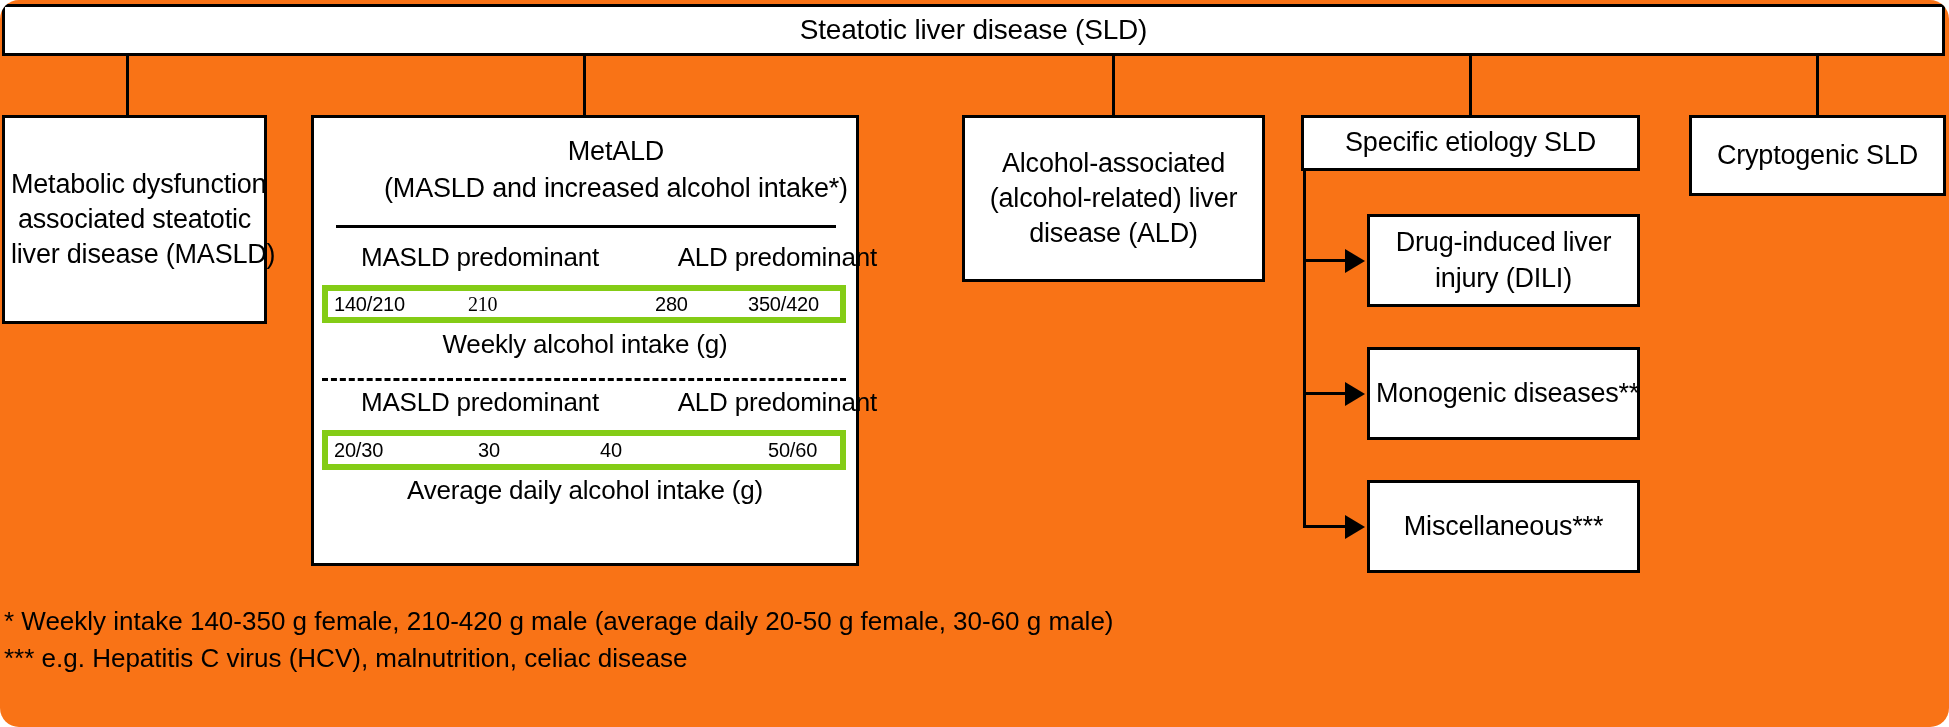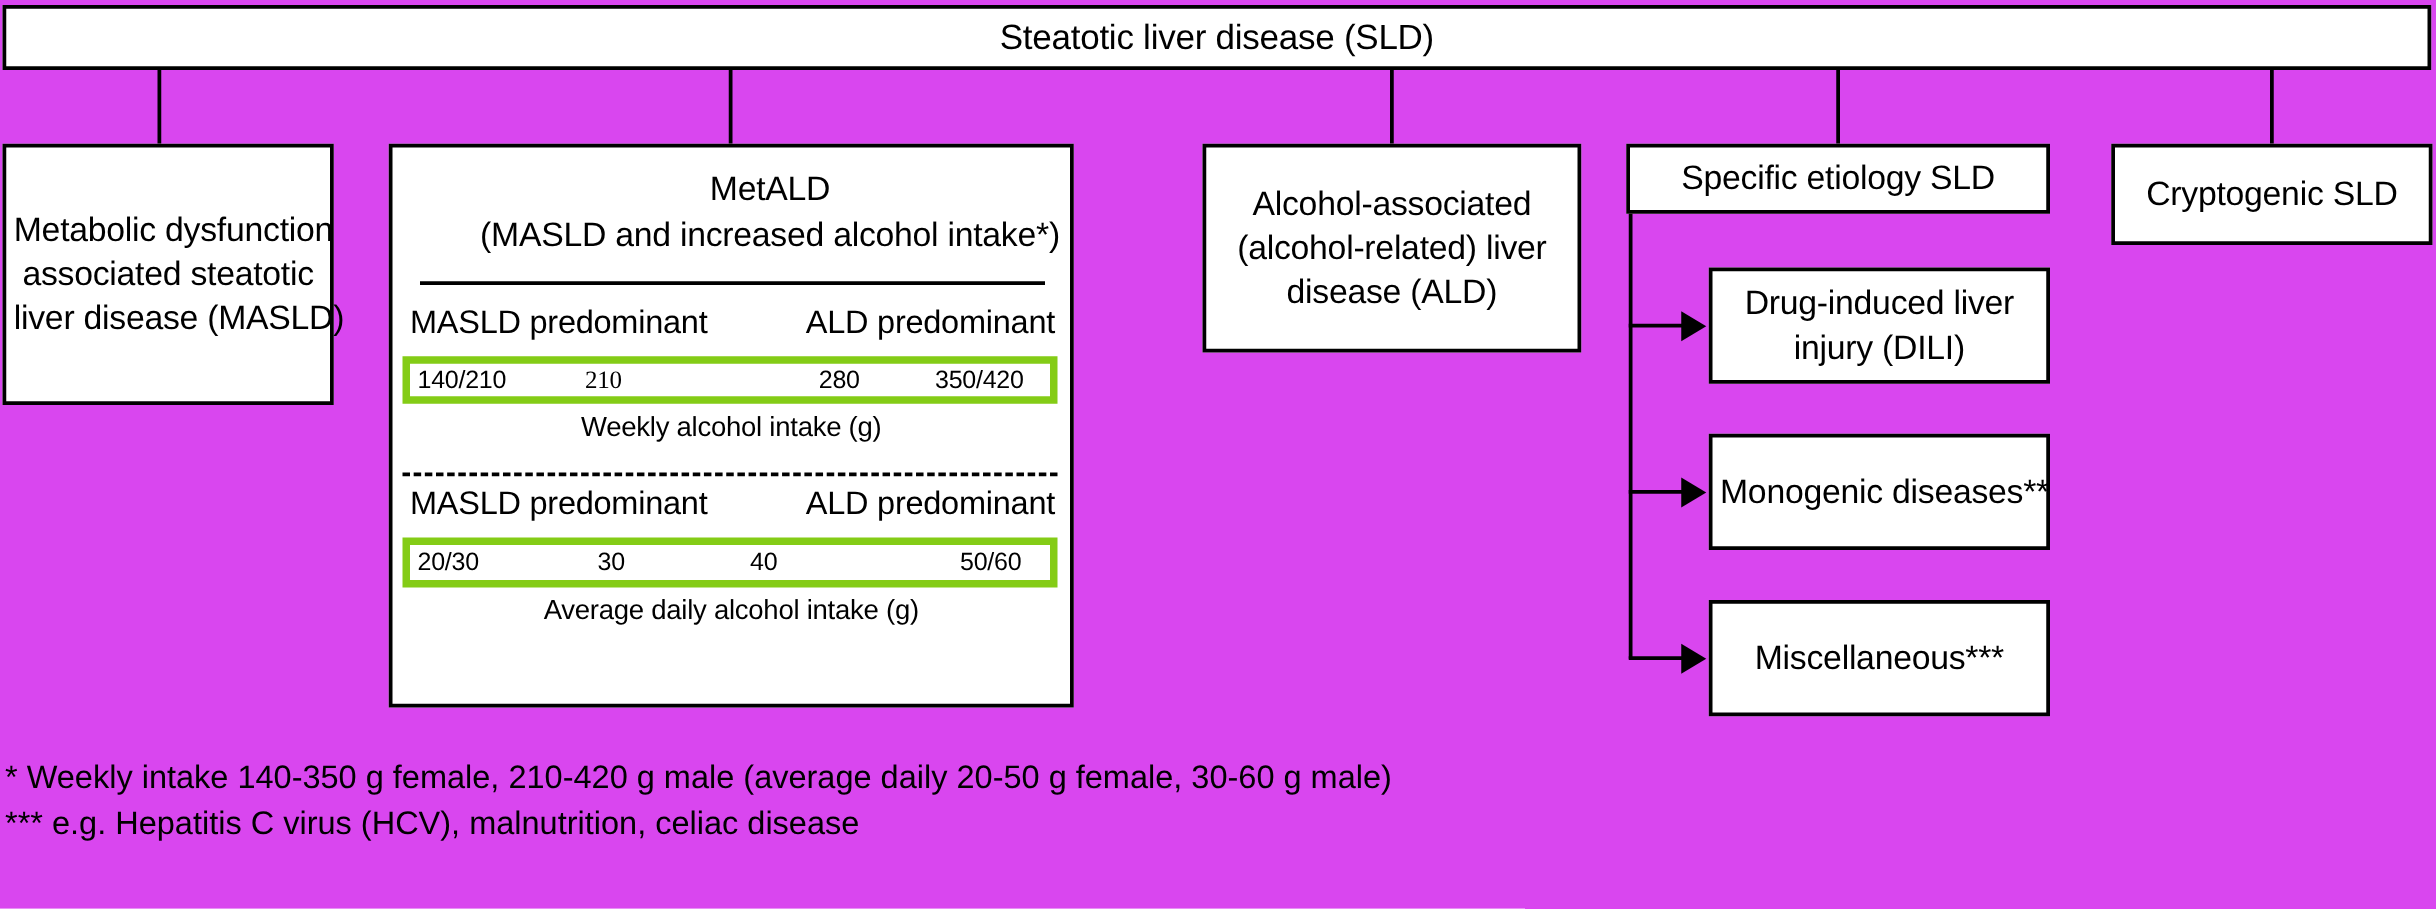--- a/index.html
+++ b/index.html
@@ -9,22 +9,23 @@
     background: #ffffff;
   }
   body {
     font-family: "Liberation Sans", sans-serif;
     color: #000000;
   }
   #canvas {
     position: relative;
     width: 1949px;
     height: 727px;
-    background: #d946ef;
+    background: #f97316;
     overflow: hidden;
+    border-radius: 19px;
   }
 
   
   .box {
     position: absolute;
     box-sizing: border-box;
     border: 3px solid #000;
     background: #fff;
     display: flex;
     align-items: center;
@@ -148,40 +149,41 @@
     position: absolute;
     height: 0;
     border-top: 3px dashed #000;
   }
   .m-labelrow {
     position: absolute;
     display: flex;
     justify-content: space-between;
     font-size: 26px;
     white-space: nowrap;
+    margin-left: 33px;
   }
   .m-scalebox {
     position: absolute;
     box-sizing: border-box;
     border: 6px solid #84cc16;
     display: flex;
     align-items: center;
     font-size: 20px;
     background: #fff;
   }
   .m-scalebox .sv {
     position: absolute;
     white-space: nowrap;
   }
   .m-caption {
     position: absolute;
     left: 0;
     width: 100%;
     text-align: center;
-    font-size: 22px;
+    font-size: 26px;
     white-space: nowrap;
   }
 
   
   #footnotes {
     position: absolute;
     left: 4px;
     top: 603px;
     width: 1700px;
     font-size: 26px;

